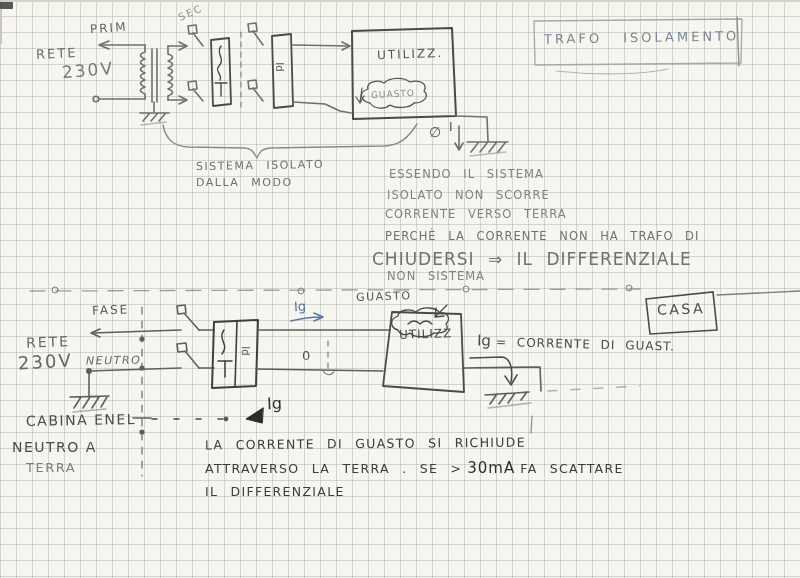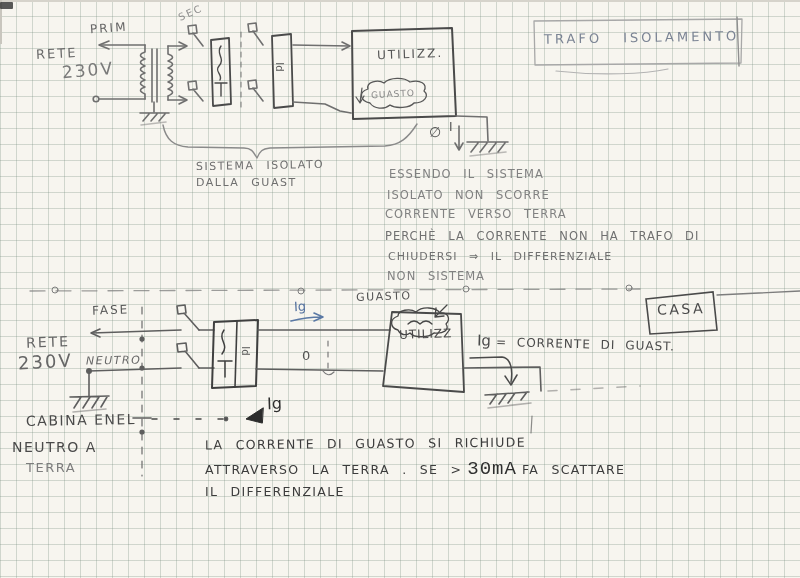--- a/index.html
+++ b/index.html
@@ -155,27 +155,27 @@
   <div class="hw" style="left:62px;top:62px;font-size:17px;letter-spacing:2px;color:#7a7a7a;transform:rotate(-5deg);">230V</div>
   <div class="hw" style="left:178px;top:8px;font-size:10px;letter-spacing:2px;color:#8a8a8a;transform:rotate(-24deg);">SEC</div>
   <div class="hw" style="left:274px;top:62px;font-size:10px;color:#555;transform:rotate(90deg);">Id</div>
   <div class="hw" style="left:377px;top:48px;font-size:12px;letter-spacing:2px;color:#555;transform:rotate(-2deg);">UTILIZZ.</div>
   <div class="hw" style="left:371px;top:90px;font-size:9px;letter-spacing:1px;color:#888;transform:rotate(-3deg);">GUASTO</div>
   <div class="hw" style="left:429px;top:125px;font-size:14px;color:#555;">∅</div>
   <div class="hw" style="left:449px;top:121px;font-size:12px;color:#555;">I</div>
   <div class="hw" style="left:544px;top:31px;font-size:13px;letter-spacing:3px;word-spacing:14px;color:#7b8494;transform:rotate(-1deg);">TRAFO ISOLAMENTO</div>
 
   <div class="hw" style="left:196px;top:160px;font-size:11px;letter-spacing:1.5px;word-spacing:7px;color:#6f6f6f;transform:rotate(-1deg);">SISTEMA ISOLATO</div>
-  <div class="hw" style="left:196px;top:177px;font-size:11px;letter-spacing:1.5px;word-spacing:7px;color:#6f6f6f;">DALLA GUAST</div>
+  <div class="hw" style="left:196px;top:177px;font-size:11px;letter-spacing:1.5px;word-spacing:7px;color:#6f6f6f;">DALLA MODO</div>
 
   <div class="hw" style="left:389px;top:169px;font-size:11.5px;letter-spacing:1px;word-spacing:7px;color:#818181;">ESSENDO IL SISTEMA</div>
   <div class="hw" style="left:385px;top:209px;font-size:11.5px;letter-spacing:1px;word-spacing:7px;color:#818181;">CORRENTE VERSO TERRA</div>
   <div class="hw" style="left:387px;top:190px;font-size:11.5px;letter-spacing:1px;word-spacing:7px;color:#818181;">ISOLATO NON SCORRE</div>
   <div class="hw" style="left:385px;top:231px;font-size:11.5px;letter-spacing:1px;word-spacing:7px;color:#707070;">PERCHÈ LA CORRENTE NON HA TRAFO DI</div>
-  <div class="hw" style="left:388px;top:251px;font-size:11px;letter-spacing:1px;word-spacing:7px;color:#707070;text-align:center;">CHIUDERSI ⇒ IL DIFFERENZIALE</div>
+  <div class="hw" style="left:372px;top:251px;font-size:17px;letter-spacing:1px;word-spacing:7px;color:#707070;text-align:center;">CHIUDERSI ⇒ IL DIFFERENZIALE</div>
   <div class="hw" style="left:387px;top:271px;font-size:11.5px;letter-spacing:1px;word-spacing:7px;color:#818181;">NON SISTEMA</div>
 
   <div class="hw" style="left:92px;top:304px;font-size:12px;letter-spacing:2px;color:#5a5a5a;transform:rotate(-2deg);">FASE</div>
   <div class="hw" style="left:26px;top:335px;font-size:14px;letter-spacing:2px;color:#666;transform:rotate(-2deg);">RETE</div>
   <div class="hw" style="left:18px;top:353px;font-size:18px;letter-spacing:2px;color:#666;transform:rotate(-3deg);">230V</div>
   <div class="hw" style="left:86px;top:355px;font-size:11px;letter-spacing:1.5px;color:#666;transform:rotate(-1deg);font-style:italic;">NEUTRO</div>
   <div class="hw" style="left:26px;top:413px;font-size:14px;letter-spacing:1.5px;color:#4a4a4a;transform:rotate(-1deg);">CABINA ENEL</div>
   <div class="hw" style="left:12px;top:440px;font-size:14px;letter-spacing:1.5px;color:#4a4a4a;">NEUTRO A</div>
   <div class="hw" style="left:26px;top:461px;font-size:13px;letter-spacing:1.5px;color:#7d7d7d;">TERRA</div>
   <div class="hw" style="left:294px;top:300px;font-size:13px;color:#55729f;transform:rotate(-3deg);">Ig</div>
@@ -186,18 +186,18 @@
   <div class="hw" style="left:477px;top:335px;color:#4a4a4a;transform:rotate(1.5deg);">
     <span style="font-size:15px;">Ig</span>
     <span style="font-size:12px;letter-spacing:1px;word-spacing:5px;">= CORRENTE DI GUAST.</span>
   </div>
   <div class="hw" style="left:657px;top:302px;font-size:14px;letter-spacing:2.5px;color:#4a4a4a;transform:rotate(-2deg);">CASA</div>
   <div class="hw" style="left:267px;top:396px;font-size:16px;color:#2e2e2e;transform:rotate(-2deg);">Ig</div>
 
   <div class="hw" style="left:205px;top:438px;font-size:12.5px;letter-spacing:1.3px;word-spacing:7px;color:#3c3c3c;transform:rotate(-0.5deg);">LA CORRENTE DI GUASTO SI RICHIUDE</div>
   <div class="hw" style="left:205px;top:460px;color:#3c3c3c;">
     <span style="font-size:12.5px;letter-spacing:1.3px;word-spacing:7px;">ATTRAVERSO LA TERRA . SE &gt;</span>
-    <span style="font-size:19px;letter-spacing:1px;color:#2e2e2e;font-family:Liberation Mono, monospace;">30mA</span>
+    <span style="font-size:15px;letter-spacing:1px;color:#2e2e2e;">30mA</span>
     <span style="font-size:12.5px;letter-spacing:1.3px;word-spacing:7px;">FA SCATTARE</span>
   </div>
   <div class="hw" style="left:205px;top:486px;font-size:12.5px;letter-spacing:1.3px;word-spacing:7px;color:#3c3c3c;text-align:center;">IL DIFFERENZIALE</div>
 
 </div>
 
 </body></html>

